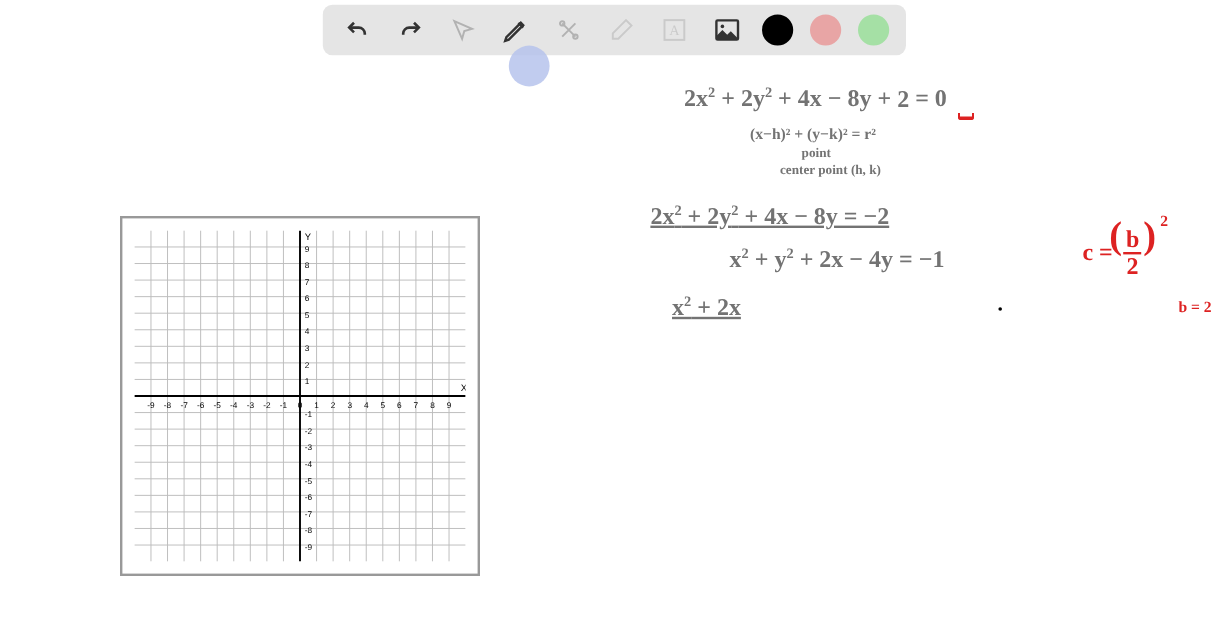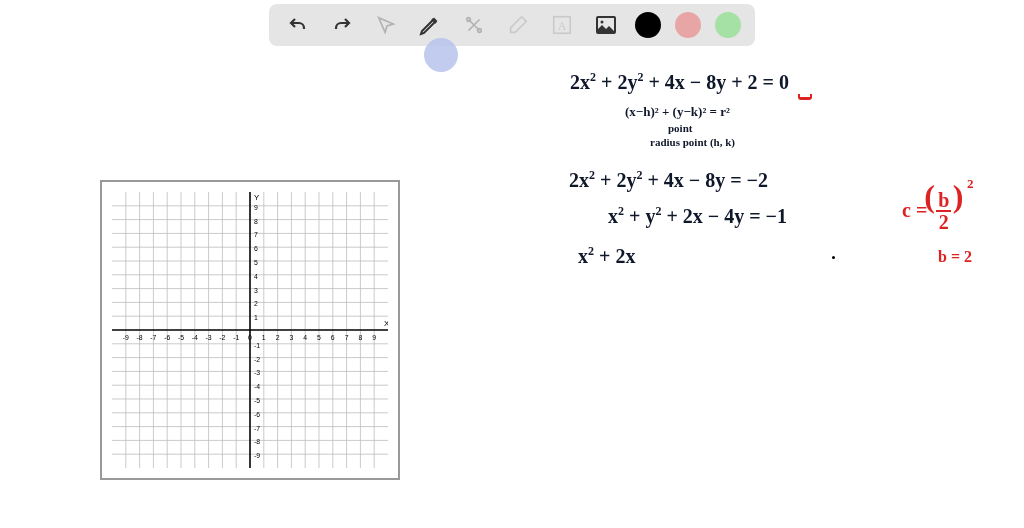--- a/index.html
+++ b/index.html
@@ -66,21 +66,21 @@
       width: 100%;
       height: 100%;
       position: relative;
     }
     .graph-inner svg { width: 100%; height: 100%; }
 
     .handwriting {
       position: absolute;
       font-family: 'Comic Sans MS', cursive;
       font-weight: bold;
-      color: #0f172a;
+      color: #737373;
       white-space: nowrap;
     }
     .red-hw { color: #d22; }
     .small { font-size: 13px; }
     .tiny { font-size: 11px; }
     .bracket-underline {
       position: absolute;
       width: 14px;
       height: 6px;
       border-bottom: 3px solid #d22;
@@ -238,42 +238,42 @@
   </div>
 </div>
 
 <div class="handwriting" style="left:570px; top:70px; font-size:20px;">
   2x<sup style="font-size:12px">2</sup> + 2y<sup style="font-size:12px">2</sup> + 4x − 8y + <span style="position:relative">2</span> = 0
 </div>
 <div class="bracket-underline" style="left:798px; top:94px;"></div>
 
 <div class="handwriting small" style="left:625px; top:104px;">(x−h)² + (y−k)² = r²</div>
 <div class="handwriting tiny" style="left:668px; top:122px;">point</div>
-<div class="handwriting tiny" style="left:650px; top:136px;">radius point (h, k)</div>
-
-<div class="handwriting" style="left:569px; top:168px; font-size:20px;">
+<div class="handwriting tiny" style="left:650px; top:136px;">center point (h, k)</div>
+
+<div class="handwriting" style="left:542px; top:168px; font-size:20px;text-decoration:underline;">
   2x<sup style="font-size:12px">2</sup> + 2y<sup style="font-size:12px">2</sup> + 4x − 8y = −2
 </div>
 
 <div class="handwriting" style="left:608px; top:204px; font-size:20px;">
   x<sup style="font-size:12px">2</sup> + y<sup style="font-size:12px">2</sup> + 2x − 4y = −1
 </div>
 
-<div class="handwriting" style="left:578px; top:244px; font-size:20px;">
+<div class="handwriting" style="left:560px; top:244px; font-size:20px;text-decoration:underline;">
   x<sup style="font-size:12px">2</sup> + 2x
 </div>
 
 <div class="handwriting red-hw" style="left:902px; top:190px; font-size:20px;">
   <span>c =</span>
   <span style="display:inline-block; position:relative; vertical-align:middle;">
     <span style="font-size:32px; position:absolute; left:-8px; top:-12px;">(</span>
     <span style="display:inline-block; text-align:center; line-height:1; padding:0 4px;">
       <span style="display:block; border-bottom:2px solid #d22; padding:0 2px;">b</span>
       <span style="display:block;">2</span>
     </span>
     <span style="font-size:32px; position:absolute; right:-8px; top:-12px;">)</span>
     <sup style="position:absolute; right:-18px; top:-14px; font-size:13px;">2</sup>
   </span>
 </div>
 
-<div class="handwriting red-hw" style="left:938px; top:248px; font-size:16px;">b = 2</div>
+<div class="handwriting red-hw" style="left:982px; top:248px; font-size:13px;">b = 2</div>
 
 <div style="position:absolute; left:832px; top:256px; width:3px; height:3px; background:#000; border-radius:50%;"></div>
 
 </body></html>

